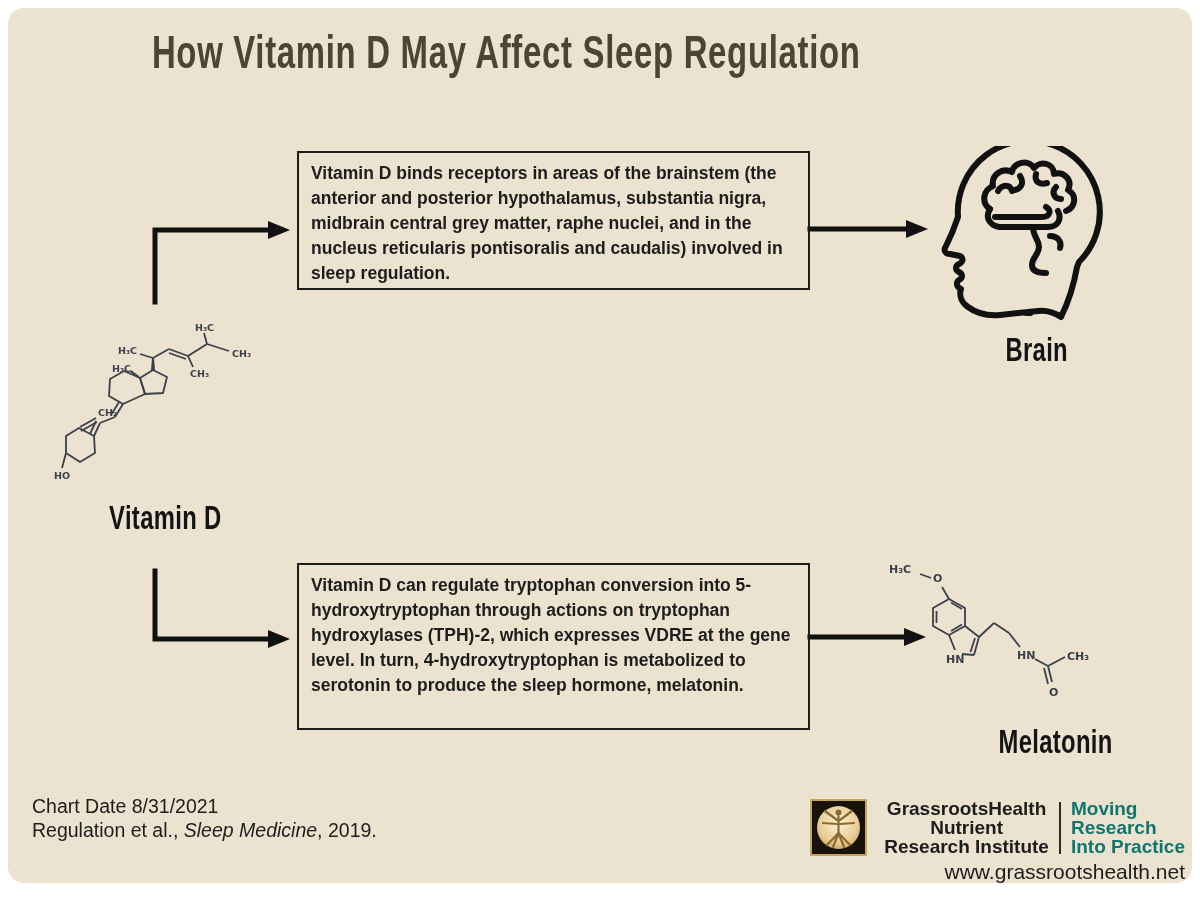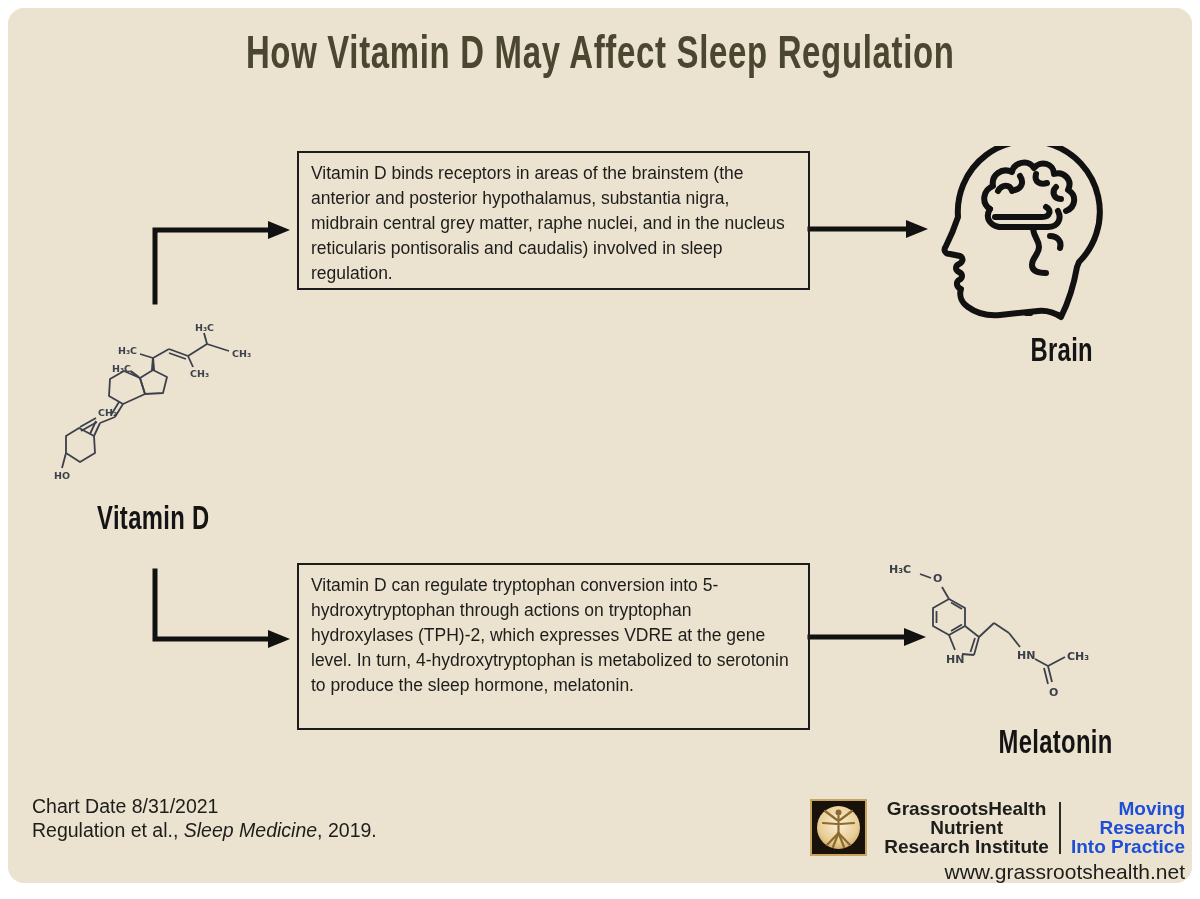--- a/index.html
+++ b/index.html
@@ -1,31 +1,31 @@
 <!DOCTYPE html>
 <html><head>
 <meta charset="utf-8">
 <style>
   html,body{margin:0;padding:0;}
   body{width:1200px;height:899px;background:#ffffff;font-family:"Liberation Sans",sans-serif;}
   .canvas{position:relative;width:1200px;height:899px;background:#ffffff;overflow:hidden;}
   .panel{position:absolute;left:8px;top:8px;width:1184px;height:875px;background:#ebe2cf;border-radius:16px;}
   .abs{position:absolute;}
-  .title-wrap{left:0;top:24px;width:1200px;text-align:center;}
+  .title-wrap{left:0;top:24px;width:1200px;text-align:left;}
   .condensed{display:inline-block;transform:scaleX(0.70);transform-origin:center;white-space:nowrap;font-weight:bold;}
   .title-text{font-size:47px;color:#4a4630;letter-spacing:1px;}
   .node-label{text-align:center;width:220px;}
   .node-label .condensed{font-size:34px;color:#141414;letter-spacing:0.5px;}
-  .textbox{background:transparent;border:2px solid #1c1c1c;color:#1d1d1b;font-weight:normal;
+  .textbox{background:transparent;border:2px solid #1c1c1c;color:#1d1d1b;font-weight:bold;
            font-size:17.5px;line-height:25px;padding:8px 12px;box-sizing:border-box;}
   .footer-left{left:32px;top:795px;font-size:19.5px;color:#1d1d1b;line-height:23.5px;}
   .footer-right{top:799px;right:15px;display:flex;align-items:center;}
   .logo-org{font-weight:bold;font-size:19px;line-height:19px;color:#1d1d1b;text-align:center;margin-left:17px;}
   .logo-divider{width:2px;height:52px;background:#2a2a28;margin:0 10px;}
-  .logo-tag{font-weight:bold;font-size:19px;line-height:19px;color:#1d4ed8;text-align:right;}
+  .logo-tag{font-weight:bold;font-size:19px;line-height:19px;color:#0f766e;text-align:left;}
   .website{top:860px;right:15px;font-size:21px;color:#1d1d1b;}
   svg text{font-family:"DejaVu Sans",sans-serif;font-weight:bold;}
 </style>
 </head>
 <body>
 
 <div class="canvas">
   <div class="panel"></div>
 
   <div class="abs title-wrap">
@@ -78,21 +78,21 @@
       <path d="M98,28 C96,36 102,39 109,37"></path>
       <path d="M118,41 C113,46 116,53 123,53"></path>
       <path d="M52,63 C47,71 51,79 61,81 L110,81 C120,81 124,73 120,65"></path>
       <path d="M57,71 L104,71 C112,71 114,64 108,61"></path>
       <path d="M95,81 C95,91 101,93 101,101 C101,109 94,111 94,119 C94,125 100,127 108,127"></path>
       <path d="M112,90 C120,90 124,96 122,102"></path>
       <path d="M88,168 L93,168" stroke-width="4"></path>
     </g>
   </svg>
 
-  <div class="abs node-label" style="left:952px;top:330px;text-align:center;">
+  <div class="abs node-label" style="left:927px;top:330px;text-align:center;">
     <span class="condensed">Brain</span>
   </div>
 
   <svg class="abs" style="left:52px;top:314px;" width="210" height="172" viewBox="0 0 210 172">
     <g stroke="#3b404a" stroke-width="1.8" fill="none" stroke-linejoin="round">
       <polygon points="88,64 101,56 115,63 111,79 93,80"></polygon>
       <polygon points="88,64 72,57 58,65 57,82 71,90 93,80"></polygon>
       <polygon points="42,122 27,114 14,122 14,139 28,148 43,139"></polygon>
       <path d="M101,44 L88,40"></path>
       <path d="M101,44 L117,35"></path>
@@ -113,21 +113,21 @@
       <text x="143" y="17">H₃C</text>
       <text x="180" y="43">CH₃</text>
       <text x="66" y="40">H₃C</text>
       <text x="138" y="63">CH₃</text>
       <text x="60" y="58">H₃C</text>
       <text x="46" y="102">CH₂</text>
       <text x="2" y="165">HO</text>
     </g>
   </svg>
 
-  <div class="abs node-label" style="left:43px;top:498px;text-align:center;">
+  <div class="abs node-label" style="left:55px;top:498px;text-align:center;">
     <span class="condensed">Vitamin D</span>
   </div>
 
   <svg class="abs" style="left:873px;top:553px;" width="240" height="160" viewBox="0 0 240 160">
     <g stroke="#3b404a" stroke-width="1.8" fill="none" stroke-linejoin="round">
       <polygon points="76,46 92,55 92,73 76,82 60,73 60,55"></polygon>
       <path d="M63.5,58 L63.5,70"></path>
       <path d="M78,49.5 L89,56"></path>
       <path d="M89,71.5 L78,78"></path>
       <path d="M76,46 L69,34"></path>

